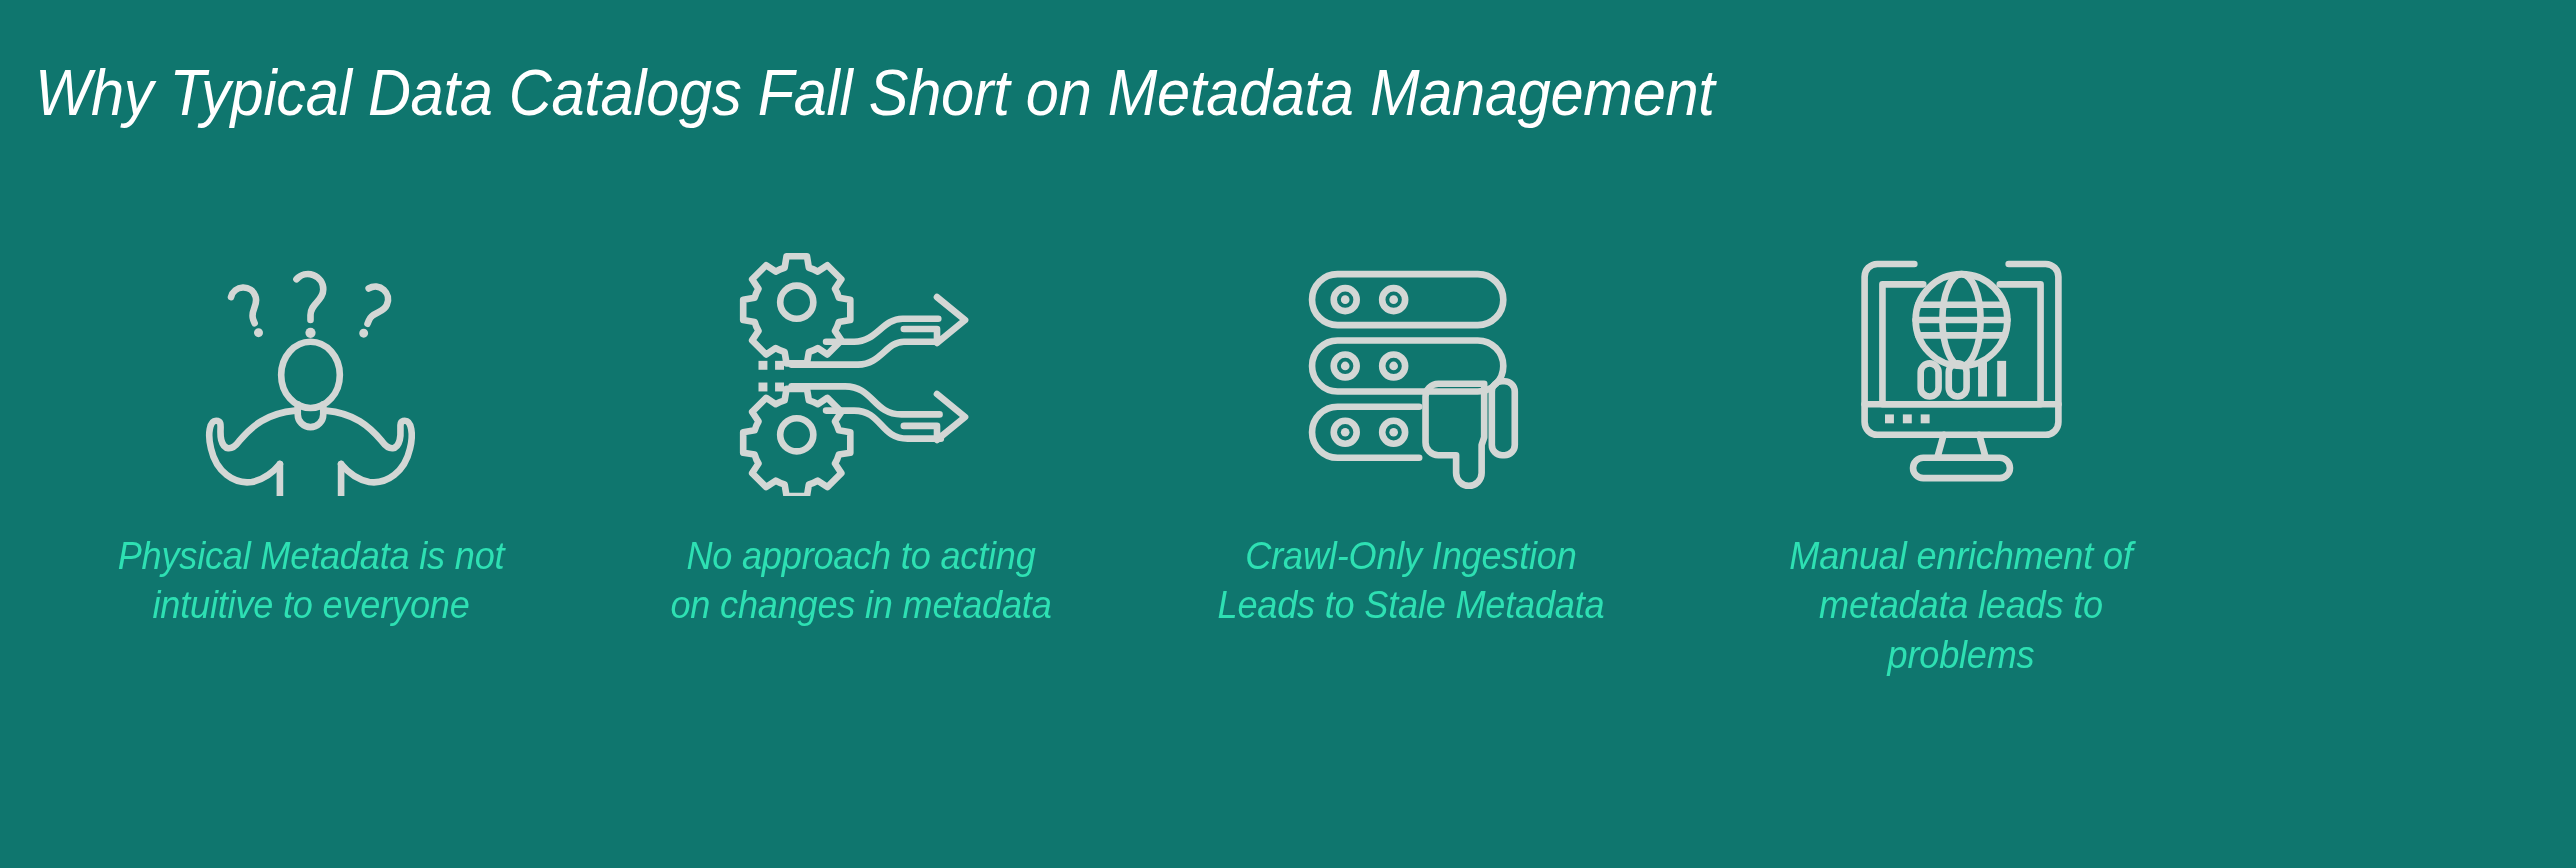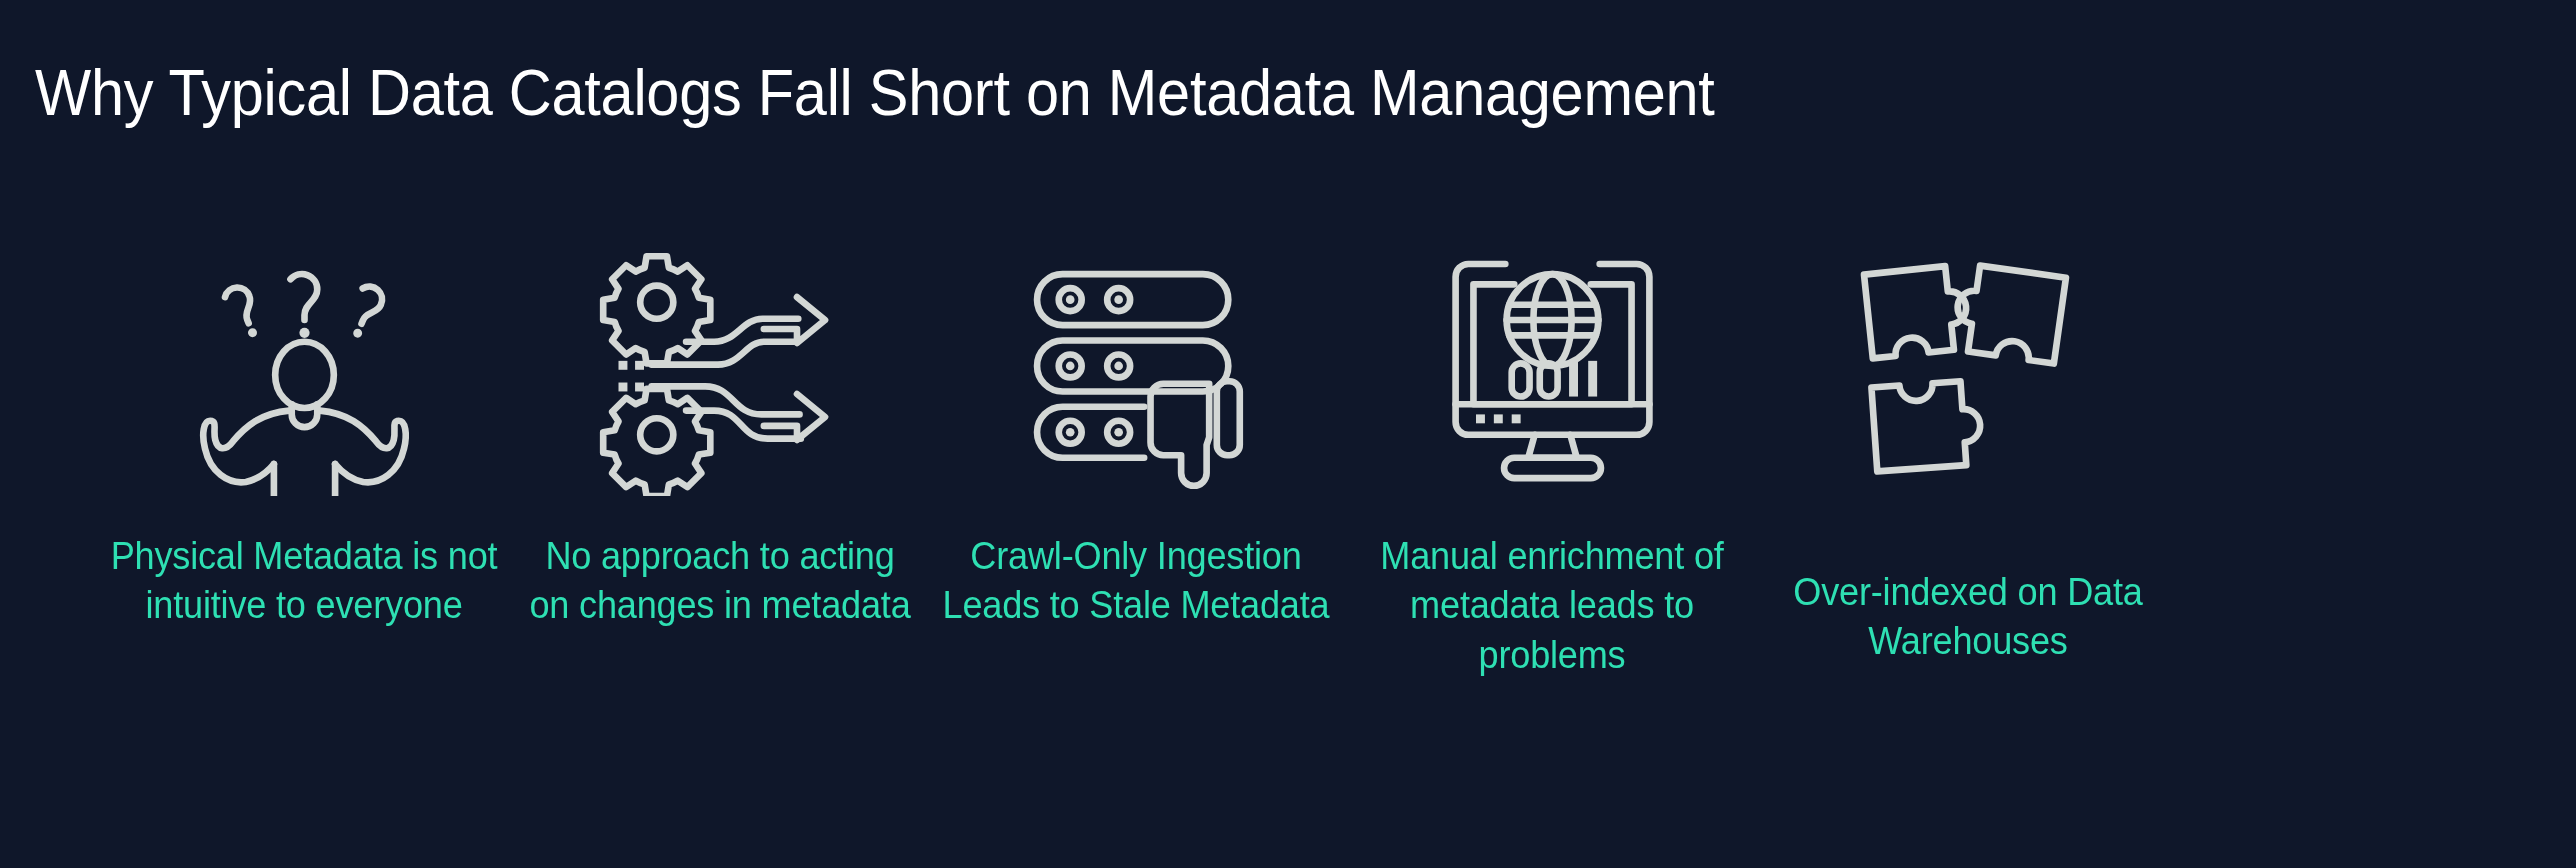--- a/index.html
+++ b/index.html
@@ -13,22 +13,23 @@
     height: 869px;
     overflow: hidden;
     font-family: "Liberation Sans", sans-serif;
     -webkit-font-smoothing: antialiased;
   }
 
   .slide {
     position: relative;
     width: 2576px;
     height: 869px;
-    background: #0f172a;
+    background: #0f766e;
     box-sizing: border-box;
+    font-style: italic;
   }
 
   
   .slide-title {
     position: absolute;
     left: 35px;
     top: 14.8px;
     font-size: 64px;
     line-height: 1.12;
     font-weight: 300;
@@ -229,35 +230,16 @@
 
           <rect class="icon-stroke" x="68" y="96" width="14" height="26" rx="7"></rect>
           <rect class="icon-stroke" x="90" y="96" width="14" height="26" rx="7"></rect>
           <rect class="icon-fill" x="113" y="94" width="7" height="28"></rect>
           <rect class="icon-fill" x="128" y="94" width="7" height="28"></rect>
         </svg>
       </div>
       <div class="caption">Manual enrichment of metadata leads to problems</div>
     </div>
 
-    <div class="col col--five">
-      <div class="icon-wrap">
-        <svg viewBox="0 0 200 200" xmlns="http://www.w3.org/2000/svg" aria-hidden="true">
-
-          <g transform="rotate(-6 62 62)">
-            <path class="icon-stroke" d="M22 22 l64 0 l0 20 a13 13 0 1 1 0 26 l0 20 l-20 0 a13 13 0 1 0 -26 0 l-18 0 z"></path>
-          </g>
-
-          <g transform="rotate(8 140 58)">
-            <path class="icon-stroke" d="M104 24 l68 0 l0 68 l-20 0 a13 13 0 1 0 -26 0 l-22 0 l0 -22 a13 13 0 1 1 0 -26 z"></path>
-          </g>
-
-          <g transform="rotate(-4 66 144)">
-            <path class="icon-stroke" d="M26 112 l22 0 a13 13 0 1 0 26 0 l22 0 l0 22 a13 13 0 1 1 0 26 l0 18 l-70 0 z"></path>
-          </g>
-        </svg>
-      </div>
-      <div class="caption">Over-indexed on Data Warehouses</div>
-    </div>
 
   </div>
 </div>
 
 
 </body></html>

